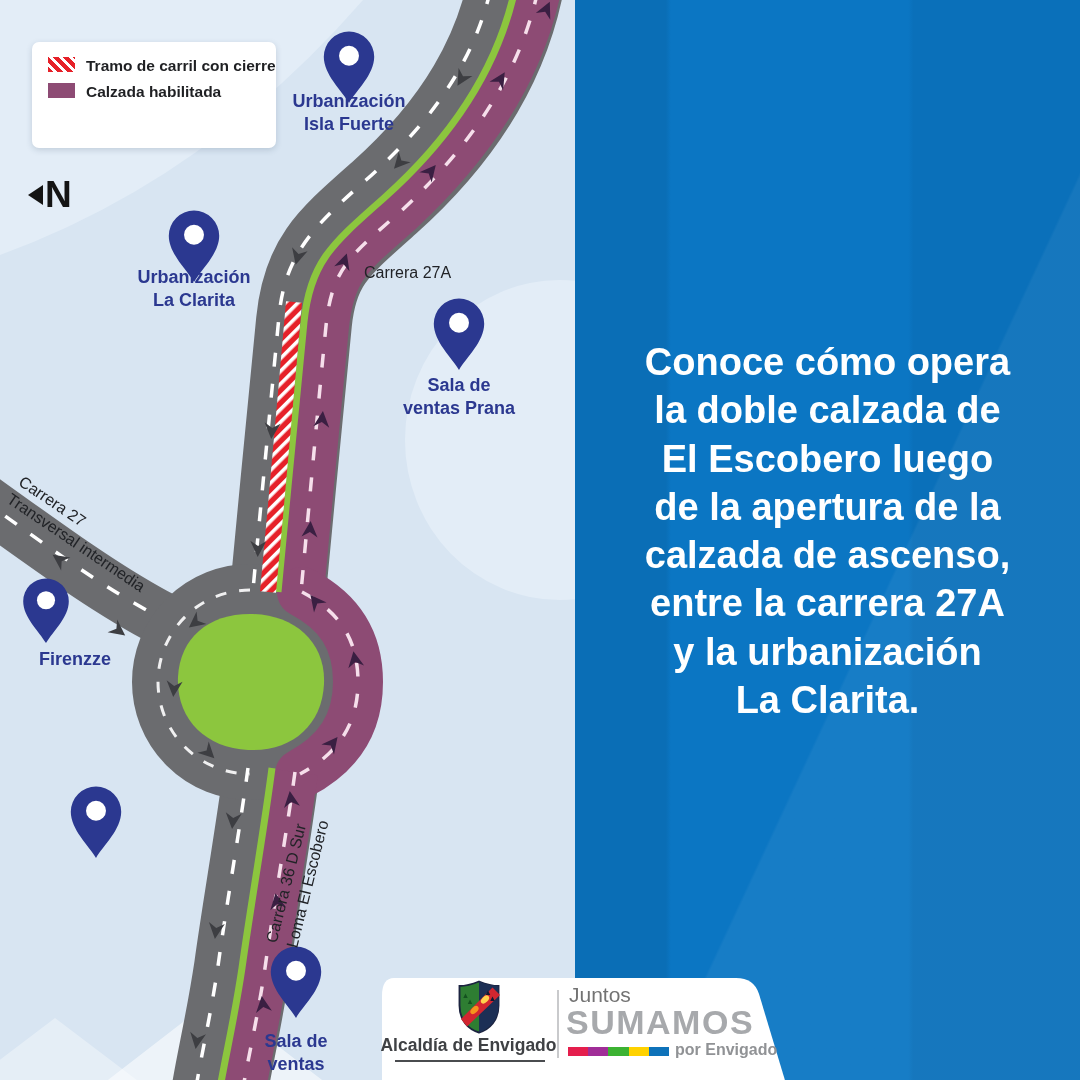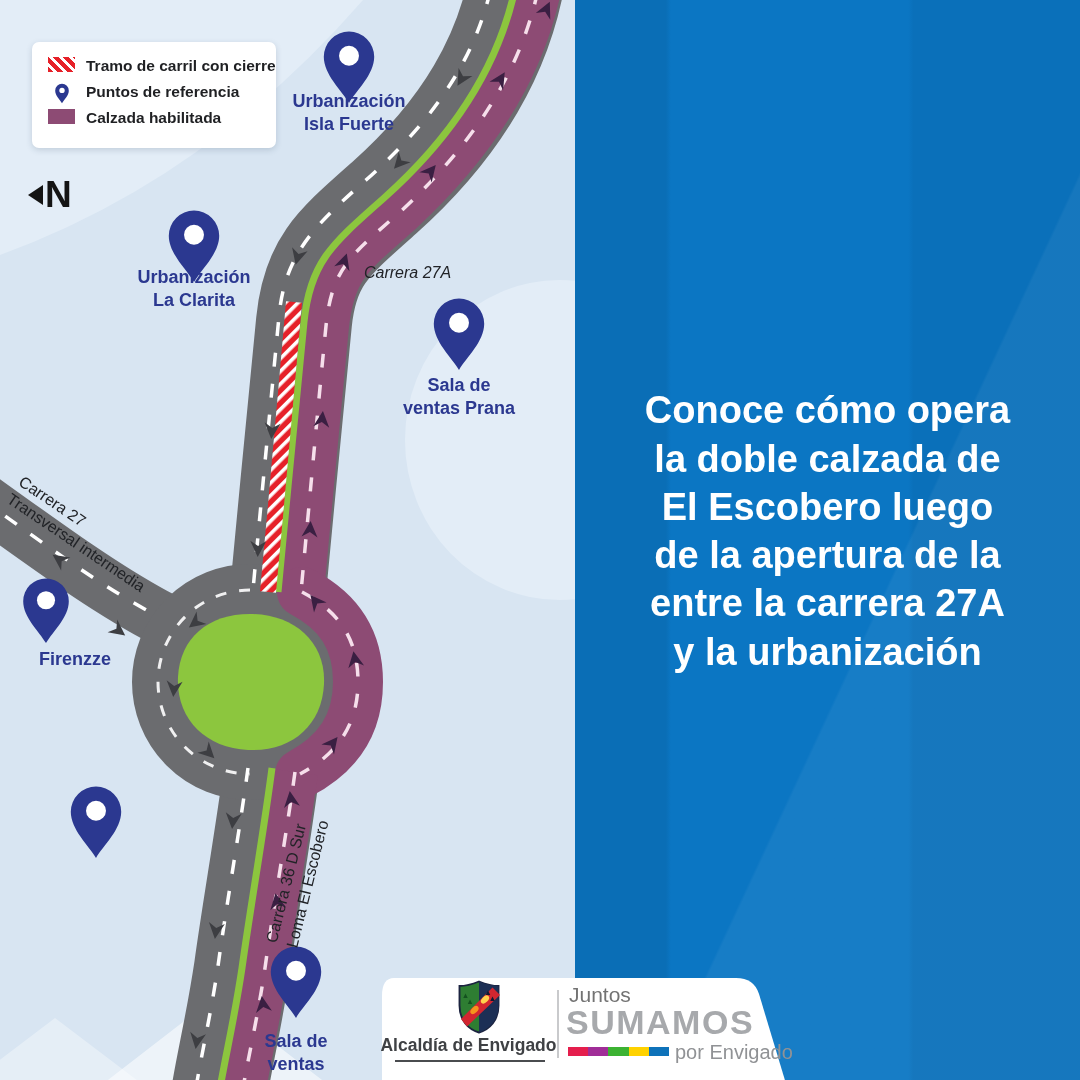--- a/index.html
+++ b/index.html
@@ -42,21 +42,21 @@
   #footer-shape{position:absolute;left:0;top:0;}
   .crest{position:absolute;left:88px;top:8px;}
   .alcaldia{position:absolute;left:8px;top:63px;width:185px;text-align:center;
             font-size:17.5px;font-weight:700;color:#3f4144;}
   .alcaldia-rule{position:absolute;left:27px;top:88px;width:150px;height:2px;background:#4a4c4f;}
   .footer-divider{position:absolute;left:189px;top:18px;width:2px;height:68px;background:#c9cacc;}
   .juntos{position:absolute;left:201px;top:11px;font-size:21px;color:#737373;font-weight:400;}
   .sumamos{position:absolute;left:198px;top:31px;font-size:34px;font-weight:700;color:#a7a9ac;letter-spacing:1.5px;}
   .sumamos-bar{position:absolute;left:200px;top:75px;width:101px;height:9px;display:flex;}
   .sumamos-bar div{flex:1 1 20%;height:100%;}
-  .por-envigado{position:absolute;left:307px;top:69px;font-size:20px;color:#909295;}
+  .por-envigado{position:absolute;left:307px;top:69px;font-size:16px;color:#909295;font-weight:bold;}
 </style>
 </head>
 <body>
 
 <div id="canvas">
 
   <div id="map-area">
 
     <svg id="road-svg" width="575" height="1080" viewBox="0 0 575 1080">
       <defs>
@@ -155,29 +155,20 @@
         <use href="#pin" transform="translate(296,1018) scale(1.05)"></use>
       </g>
     </svg>
 
     <div class="legend">
       <div class="legend-row">
         <span class="legend-swatch-hatch"></span>
         <span class="legend-label">Tramo de carril con cierre</span>
       </div>
       <div class="legend-row">
-        <span class="legend-pin-wrap">
-          <svg width="16" height="21" viewBox="-26 -71 52 74">
-              <path d="M0,0 C-7,-12 -24,-27 -24,-44 A24,24 0 1 1 24,-44 C24,-27 7,-12 0,0 Z" fill="#2b3890"></path>
-              <circle cx="0" cy="-45" r="9.5" fill="#fff"></circle>
-            </svg>
-        </span>
-        <span class="legend-label">Puntos de referencia</span>
-      </div>
-      <div class="legend-row">
         <span class="legend-swatch-purple"></span>
         <span class="legend-label">Calzada habilitada</span>
       </div>
     </div>
 
     <div class="compass">
       <span class="compass-tri"></span>
       <span class="compass-n">N</span>
     </div>
 
@@ -195,41 +186,43 @@
     </div>
     <div class="marker-label" style="left:0px;top:648px;width:94px;padding-left:28px;">
       <div>Firenzze</div>
     </div>
     <div class="marker-label" style="left:246px;top:1030px;width:100px;">
       <div>Sala de</div>
       <div>ventas</div>
       <div>Capital</div>
     </div>
 
-    <div class="road-label" style="left:364px;top:263px;font-style:italic;">
+    <div class="road-label" style="left:364px;top:263px;">
       <div>Carrera 27A</div>
     </div>
     <div class="road-label rot-27" style="left:26px;top:472px;">
       <div>Carrera 27</div>
       <div>Transversal intermedia</div>
     </div>
     <div class="road-label rot-36" style="left:262px;top:940px;">
       <div>Carrera 36 D Sur</div>
       <div>Loma El Escobero</div>
     </div>
   </div>
 
   <div id="panel">
     <div class="panel-message">
       <div class="panel-line">Conoce cómo opera</div>
       <div class="panel-line">la doble calzada de</div>
       <div class="panel-line">El Escobero luego</div>
       <div class="panel-line">de la apertura de la</div>
+      <div class="panel-line">calzada de ascenso,</div>
       <div class="panel-line">entre la carrera 27A</div>
       <div class="panel-line">y la urbanización</div>
+      <div class="panel-line">La Clarita.</div>
     </div>
   </div>
 
   <div id="footer-card">
     <svg id="footer-shape" width="430" height="115" viewBox="0 0 430 115">
       <path d="M 26,6 L 368,6 Q 386,6 391,22 L 419,115 L 14,115 L 14,24 Q 14,6 26,6 Z" fill="#ffffff"></path>
     </svg>
 
     <svg class="crest" width="46" height="54" viewBox="0 0 60 72">
       <path d="M30,2 C40,6 52,8 56,8 L56,34 C56,54 44,66 30,70 C16,66 4,54 4,34 L4,8 C8,8 20,6 30,2 Z" fill="#2e7d32" stroke="#1c2340" stroke-width="2.5"></path>

